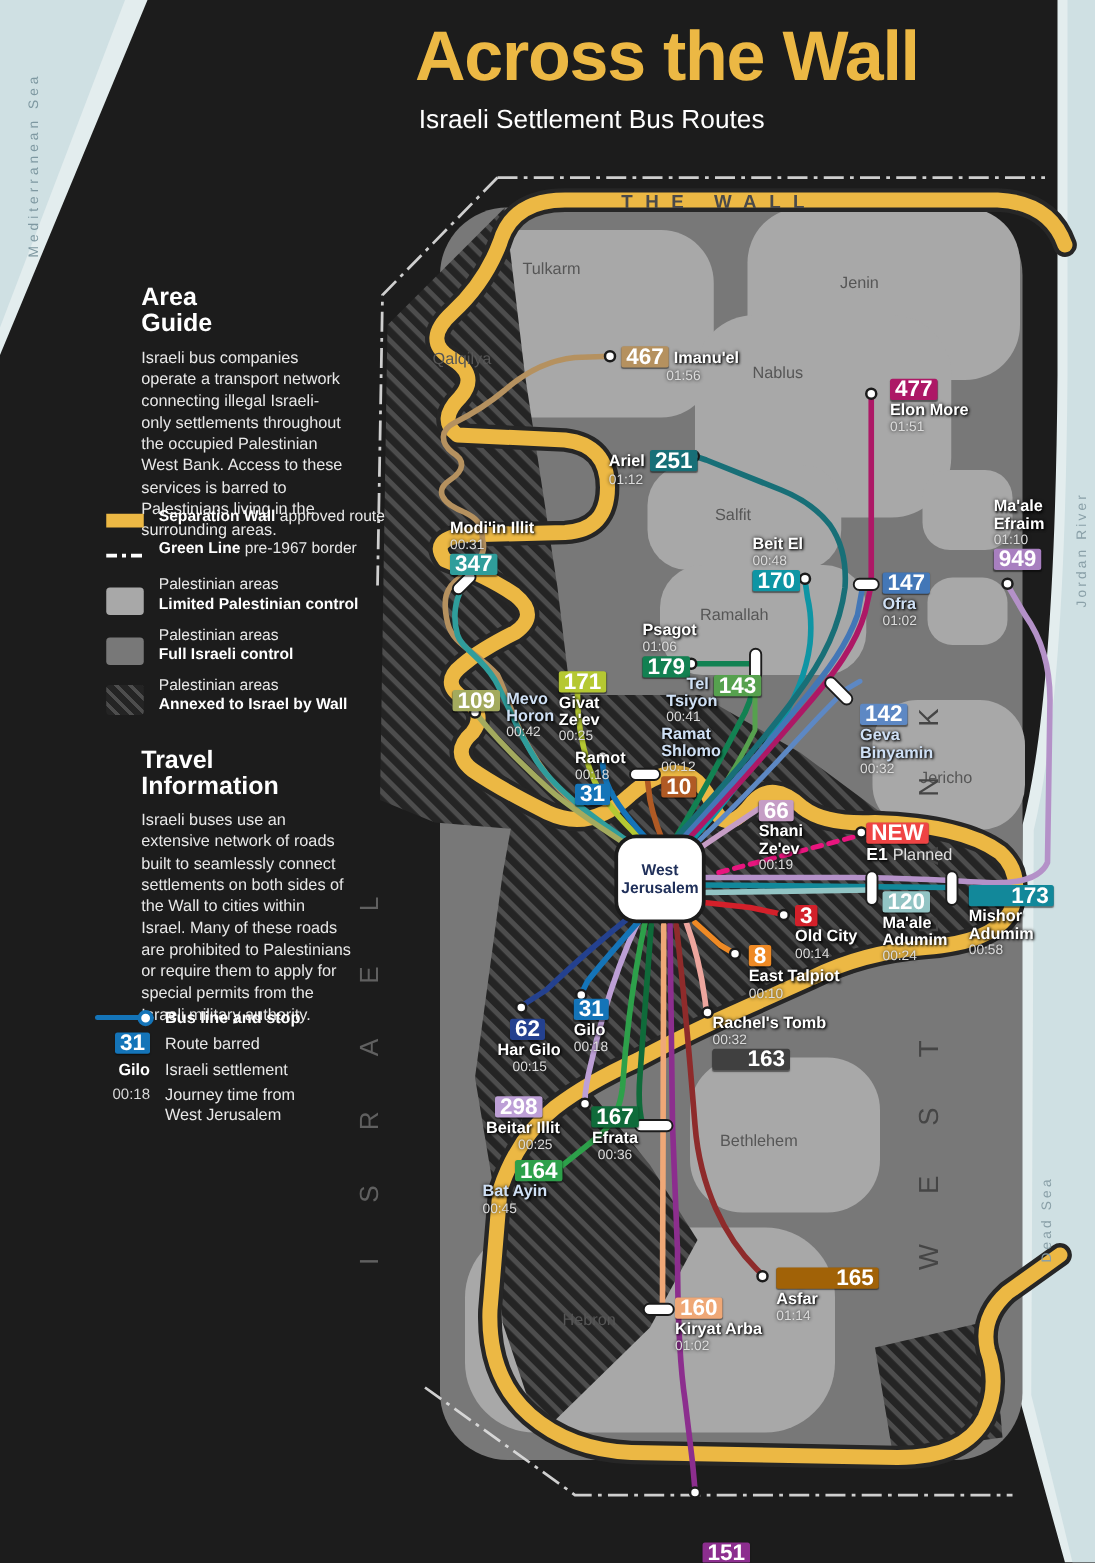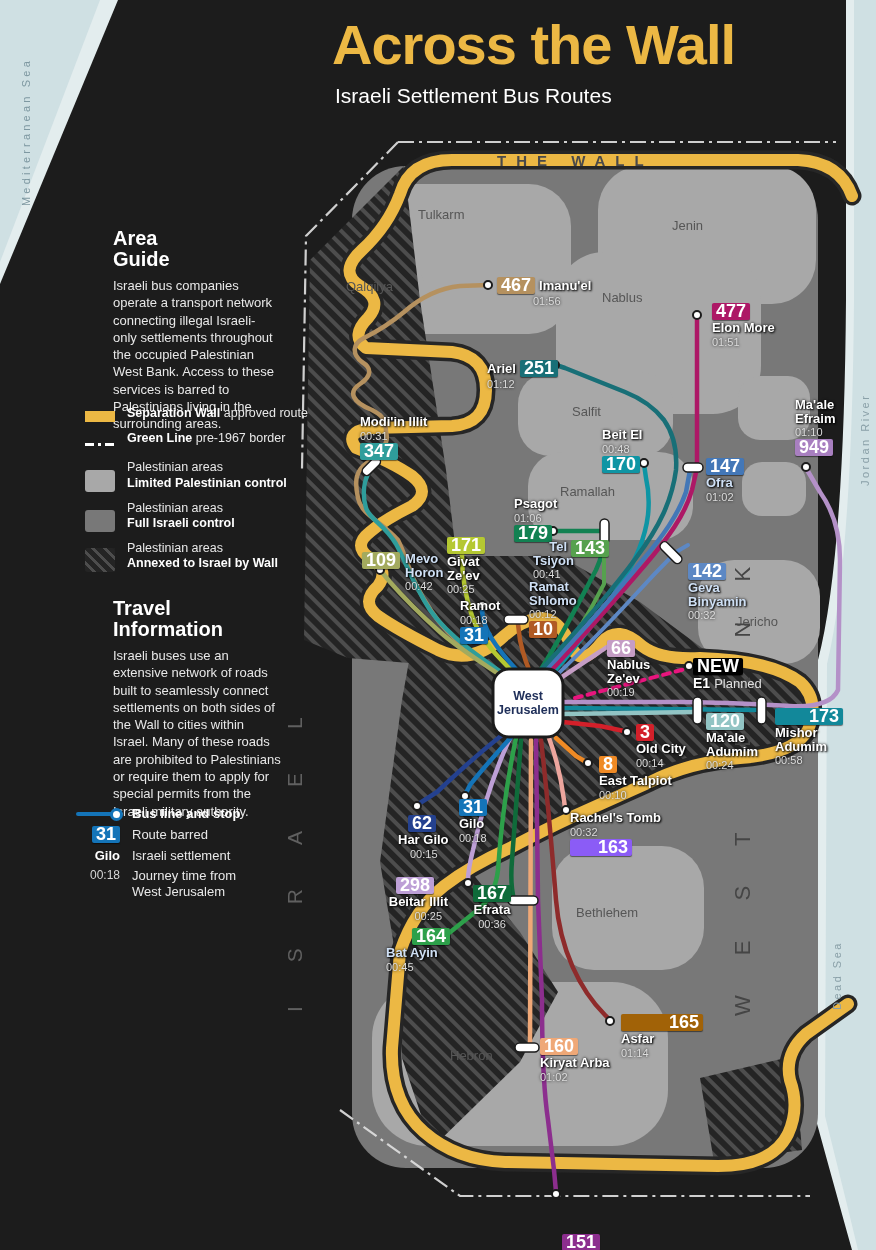--- a/index.html
+++ b/index.html
@@ -322,21 +322,21 @@
   <span class="stime">00:18</span>
   <span class="badge" style="background: rgb(20, 116, 184);">31</span>
 </div>
 <div class="stop" style="left:529px;top:580px;width:54px">
   <span class="sname blue">Ramat Shlomo</span>
   <span class="stime">00:12</span>
   <span class="badge" style="background: rgb(176, 90, 36);">10</span>
 </div>
 <div class="stop" style="left:607px;top:640px;width:50px">
   <span class="badge" style="background: rgb(197, 157, 197);">66</span>
-  <span class="sname">Nablus Ze'ev</span>
+  <span class="sname">Shani Ze'ev</span>
   <span class="stime">00:19</span>
 </div>
 <div class="stop" style="left:706px;top:713px;width:62px">
   <span class="badge" style="background: rgb(146, 196, 196);">120</span>
   <span class="sname">Ma'ale Adumim</span>
   <span class="stime">00:24</span>
 </div>
 <div class="stop" style="left:775px;top:708px;width:62px">
   <span class="badge" style="background: rgb(18, 136, 154); padding-left: 34px;">173</span>
   <span class="sname">Mishor Adumim</span>
@@ -348,21 +348,21 @@
   <span class="stime">00:14</span>
 </div>
 <div class="stop" style="left:599px;top:756px">
   <span class="badge" style="background: rgb(239, 138, 37);">8</span>
   <span class="sname">East Talpiot</span>
   <span class="stime">00:10</span>
 </div>
 <div class="stop" style="left:570px;top:811px">
   <span class="sname">Rachel's Tomb</span>
   <span class="stime">00:32</span>
-  <span class="badge" style="background: #8b5cf6; padding-left: 28px;">163</span>
+  <span class="badge" style="background: #404040; padding-left: 28px;">163</span>
 </div>
 <div class="stop" style="left:459px;top:799px">
   <span class="badge" style="background: rgb(20, 116, 184);">31</span>
   <span class="sname">Gilo</span>
   <span class="stime">00:18</span>
 </div>
 <div class="stop" style="left:398px;top:815px">
   <span class="badge" style="margin-left: 10px; background: rgb(36, 65, 143);">62</span>
   <span class="sname">Har Gilo</span>
   <span class="stime" style="margin-left:12px">00:15</span>
@@ -391,20 +391,20 @@
   <span class="badge" style="background: #a16207; padding-left: 48px;">165</span>
   <span class="sname">Asfar</span>
   <span class="stime">01:14</span>
 </div>
 <div class="stop" style="left:562px;top:1191px">
   <span class="badge" style="background: rgb(140, 46, 142); margin-top: 43px;">151</span>
   <span class="sname">Shani Livne</span>
   <span class="stime">02:02</span>
 </div>
 <div class="stop" style="left:693px;top:658px">
-  <span class="badge" style="background: #000000;">NEW</span>
+  <span class="badge" style="background: #ef4444;">NEW</span>
   <span class="srow">
       <span class="sname" style="font-size:14px">E1</span>
       <span class="planned">Planned</span>
     </span>
 </div>
 
 <div class="hub-label">West Jerusalem</div>
 
 </body></html>

